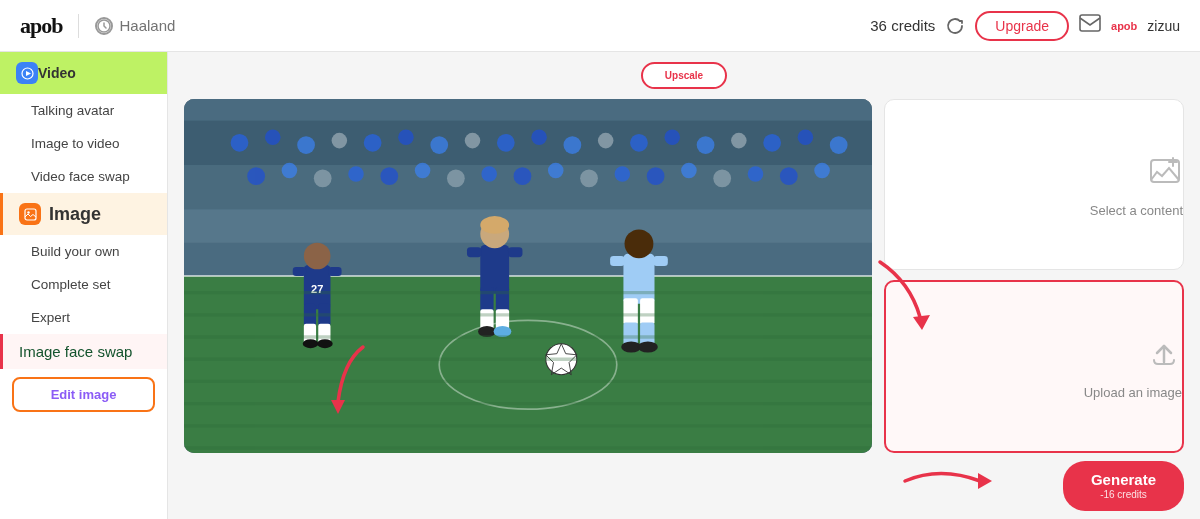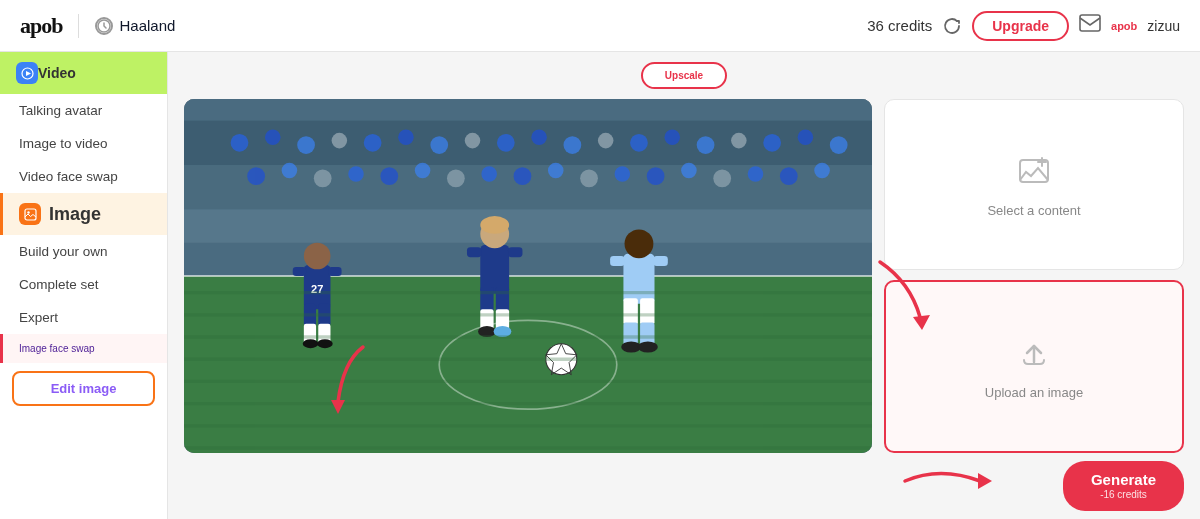--- a/index.html
+++ b/index.html
@@ -30,21 +30,21 @@
     }
     .header-divider {
       width: 1px;
       height: 24px;
       background: #ddd;
     }
     .header-project {
       display: flex;
       align-items: center;
       gap: 6px;
-      color: #0f172a;
+      color: #737373;
       font-size: 15px;
     }
     .header-project-icon {
       width: 18px;
       height: 18px;
       border-radius: 50%;
       border: 2px solid #999;
       display: flex;
       align-items: center;
       justify-content: center;
@@ -63,21 +63,21 @@
       color: #666;
       font-size: 16px;
     }
     .upgrade-btn {
       background: #fff;
       border: 2px solid #e8334a;
       color: #e8334a;
       border-radius: 20px;
       padding: 5px 18px;
       font-size: 14px;
-      font-weight: 700;
+      font-weight: 400;
       cursor: pointer;
     }
     .mail-icon {
       font-size: 18px;
       color: #666;
     }
     .user-avatar-text {
       font-size: 11px;
       color: #e8334a;
       font-weight: 600;
@@ -118,21 +118,21 @@
       height: 22px;
       background: #3b82f6;
       border-radius: 6px;
       display: flex;
       align-items: center;
       justify-content: center;
       color: #fff;
       font-size: 12px;
     }
     .sidebar-item {
-      padding: 9px 16px;
+      padding: 9px 28px;
       font-size: 13.5px;
       color: #444;
       cursor: pointer;
       border-left: 3px solid transparent;
     }
 
     .sidebar-section-header2 {
       display: flex;
       align-items: center;
       gap: 8px;
@@ -150,22 +150,22 @@
       border-radius: 6px;
       display: flex;
       align-items: center;
       justify-content: center;
       color: #fff;
       font-size: 12px;
     }
 
     .sidebar-item-active {
       padding: 9px 16px;
-      font-size: 10px;
-      color: #4c1d95;
+      font-size: 15px;
+      color: #14532d;
       cursor: pointer;
       border-left: 3px solid #e8334a;
       background: #fff5f5;
       font-weight: 500;
     }
 
     .sidebar-edit-btn {
       margin: 8px 12px;
       padding: 8px 12px;
       border: 2px solid #f97316;
@@ -231,21 +231,21 @@
       flex-direction: column;
       gap: 10px;
       flex-shrink: 0;
     }
     .panel-card {
       background: #fff;
       border: 1px solid #e5e5e5;
       border-radius: 10px;
       display: flex;
       flex-direction: column;
-      align-items: center;
+      align-items: flex-end;
       justify-content: center;
       flex: 1;
       gap: 8px;
       cursor: pointer;
     }
     .panel-card-icon {
       font-size: 28px;
       color: #aaa;
     }
     .panel-card-label {

